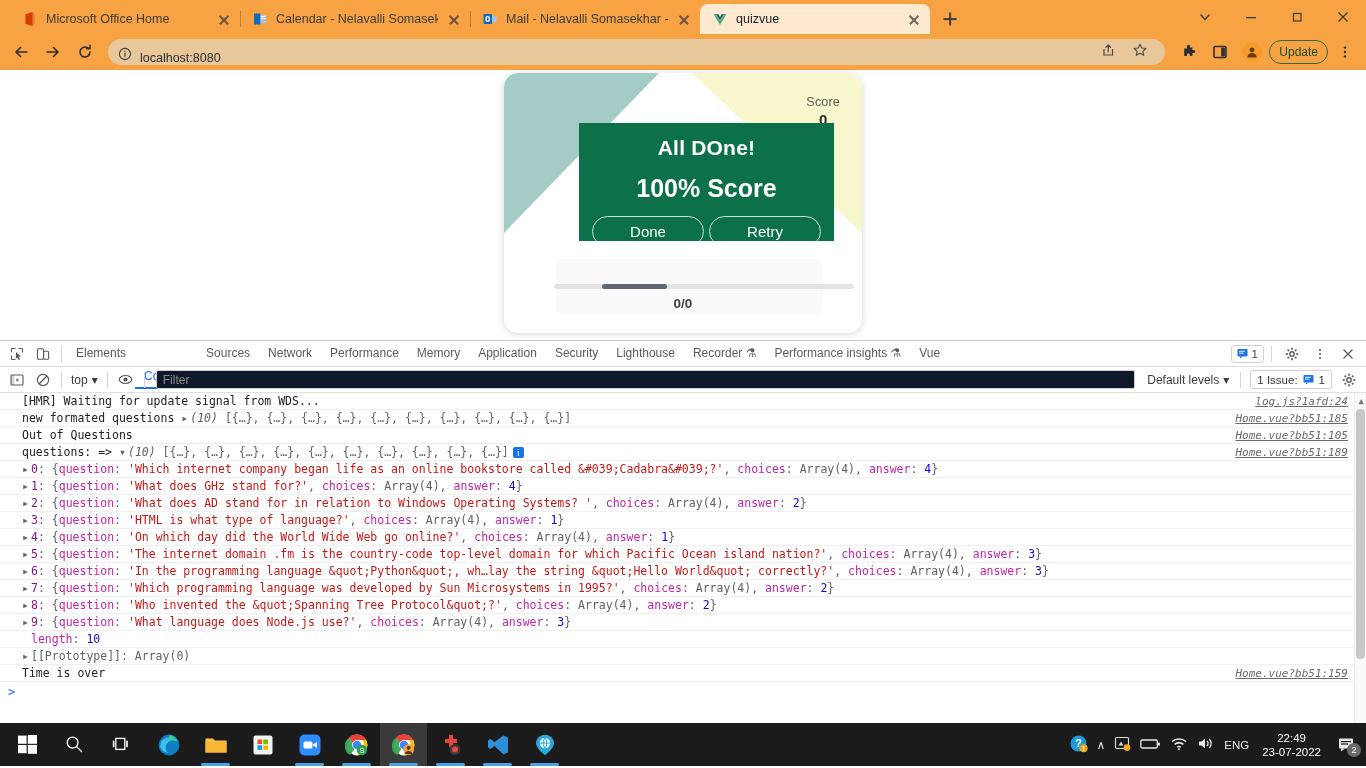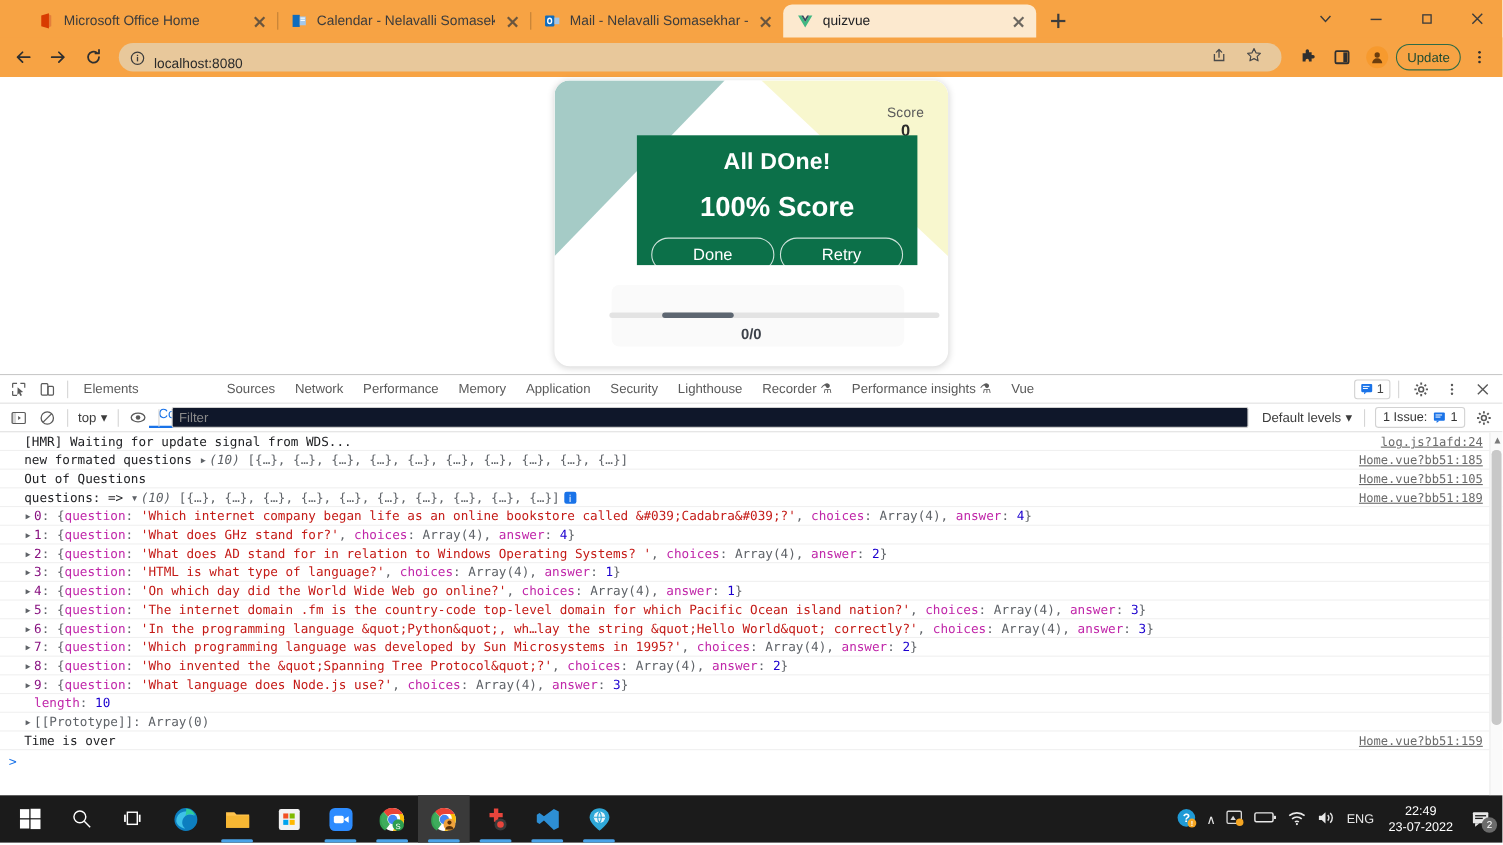--- a/index.html
+++ b/index.html
@@ -6,21 +6,21 @@
   html, body { margin:0; padding:0; }
   body {
     width:1366px; height:768px; overflow:hidden;
     font-family:"Liberation Sans", sans-serif;
     background:#ffffff;
     -webkit-font-smoothing:antialiased;
   }
 
   
   .chrome { width:100%; background:#f7a344; }
-  .tabstrip { height:34px; display:flex; align-items:flex-end; padding-left:22px; position:relative; }
+  .tabstrip { height:34px; display:flex; align-items:flex-end; padding-left:10px; position:relative; }
   .tab {
     height:30px; display:flex; align-items:center; gap:8px;
     padding:0 8px 0 12px; min-width:0; position:relative;
     border-radius:8px 8px 0 0; color:#3c3c3c; font-size:12.5px;
   }
   .tab .favicon { width:16px; height:16px; flex:0 0 16px; display:block; }
   .tab .tlabel { white-space:nowrap; overflow:hidden; text-overflow:clip; flex:1 1 auto; }
   .tab .tclose { width:16px; height:16px; flex:0 0 16px; position:relative; opacity:.75; }
   .tab .tclose::before, .tab .tclose::after{
     content:""; position:absolute; left:2px; top:7.5px; width:12px; height:1.6px; background:#3c3c3c;
@@ -139,21 +139,21 @@
   }
 
   
   .console { flex:1 1 auto; position:relative; overflow:hidden; font-family:"DejaVu Sans Mono", monospace; font-size:11.5px; }
   .cline {
     display:flex; align-items:flex-start; min-height:16px; padding:1px 0 1px 8px;
     border-bottom:1px solid #f0f0f0; position:relative; line-height:14px;
   }
   .cline .ctext { flex:1 1 auto; white-space:nowrap; overflow:hidden; color:#202124; padding-left:14px; }
   .cline .csrc {
-    position:absolute; right:18px; top:2px; color:#6a6a6a; text-decoration:underline; font-size:11px;
+    position:absolute; right:18px; top:2px; color:#6a6a6a; text-decoration:underline; font-size:11px;font-style:italic;
   }
   .tri { display:inline-block; width:9px; color:#5f6368; }
   .tri.down::before { content:"\25BE"; }
   .tri.right::before { content:"\25B8"; }
   .idx { color:#881280; }
   .str { color:#c41a16; }
   .num { color:#1c00cf; }
   .grey { color:#5f6368; }
   .pink { color:#c026a9; }
   .arrpre { color:#5f6368; font-style:italic; }

